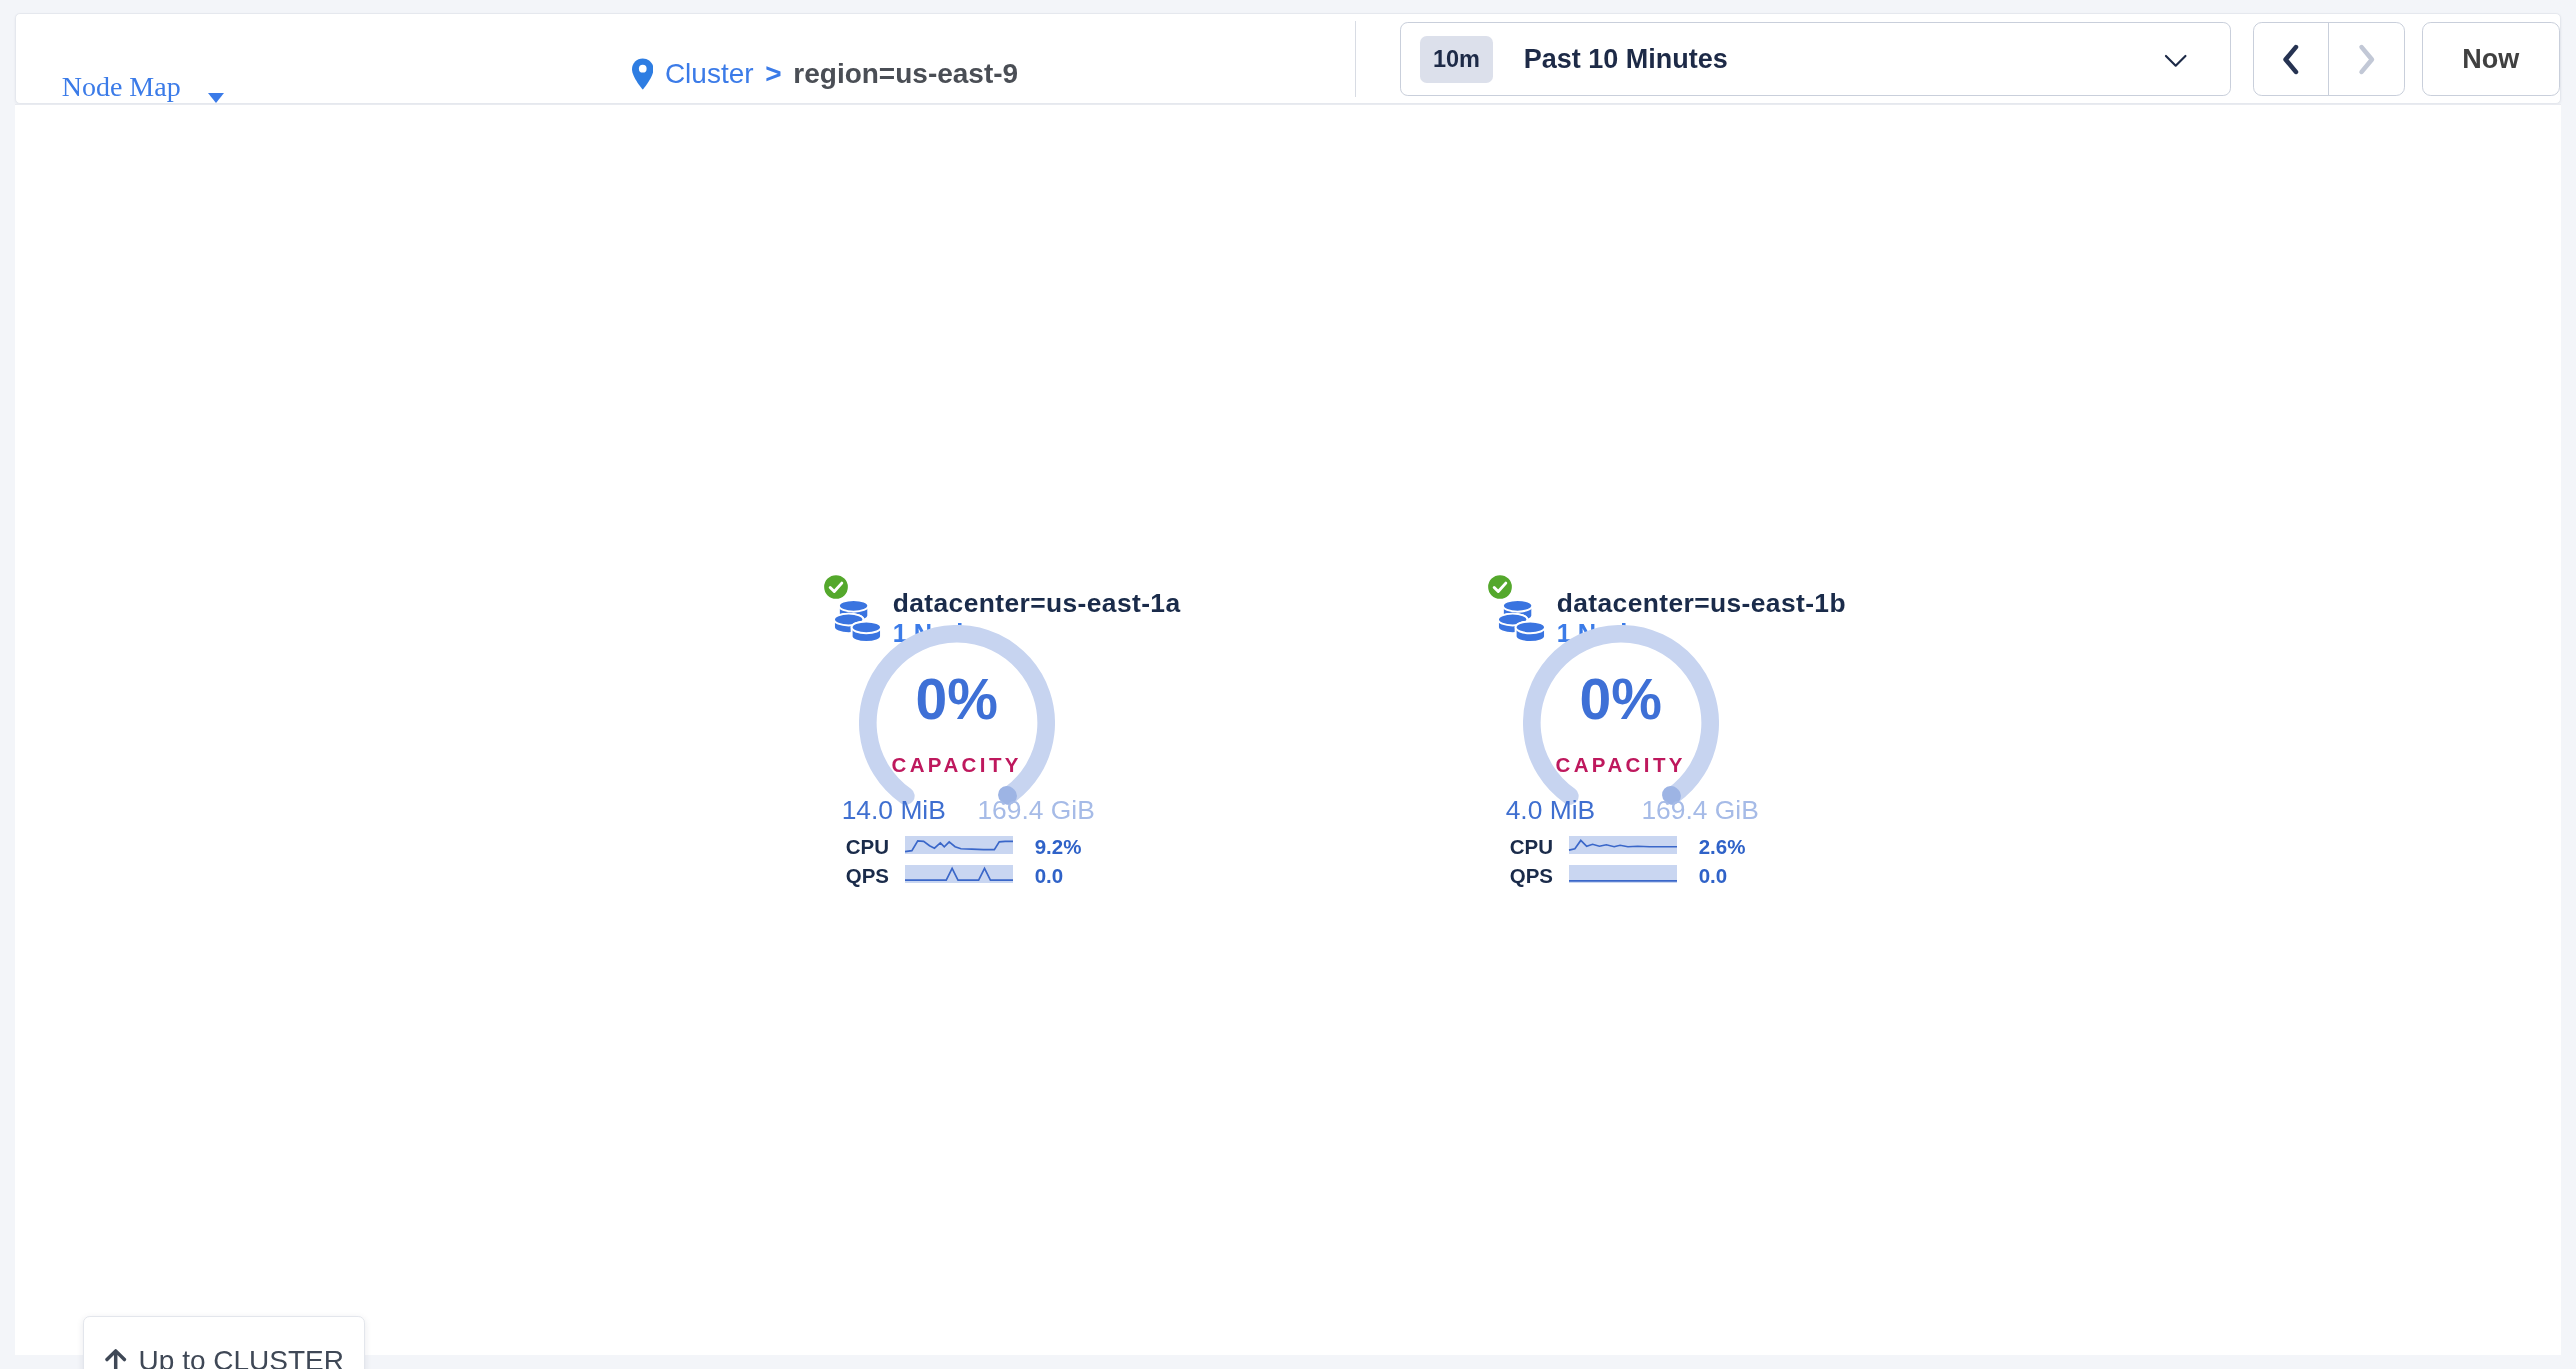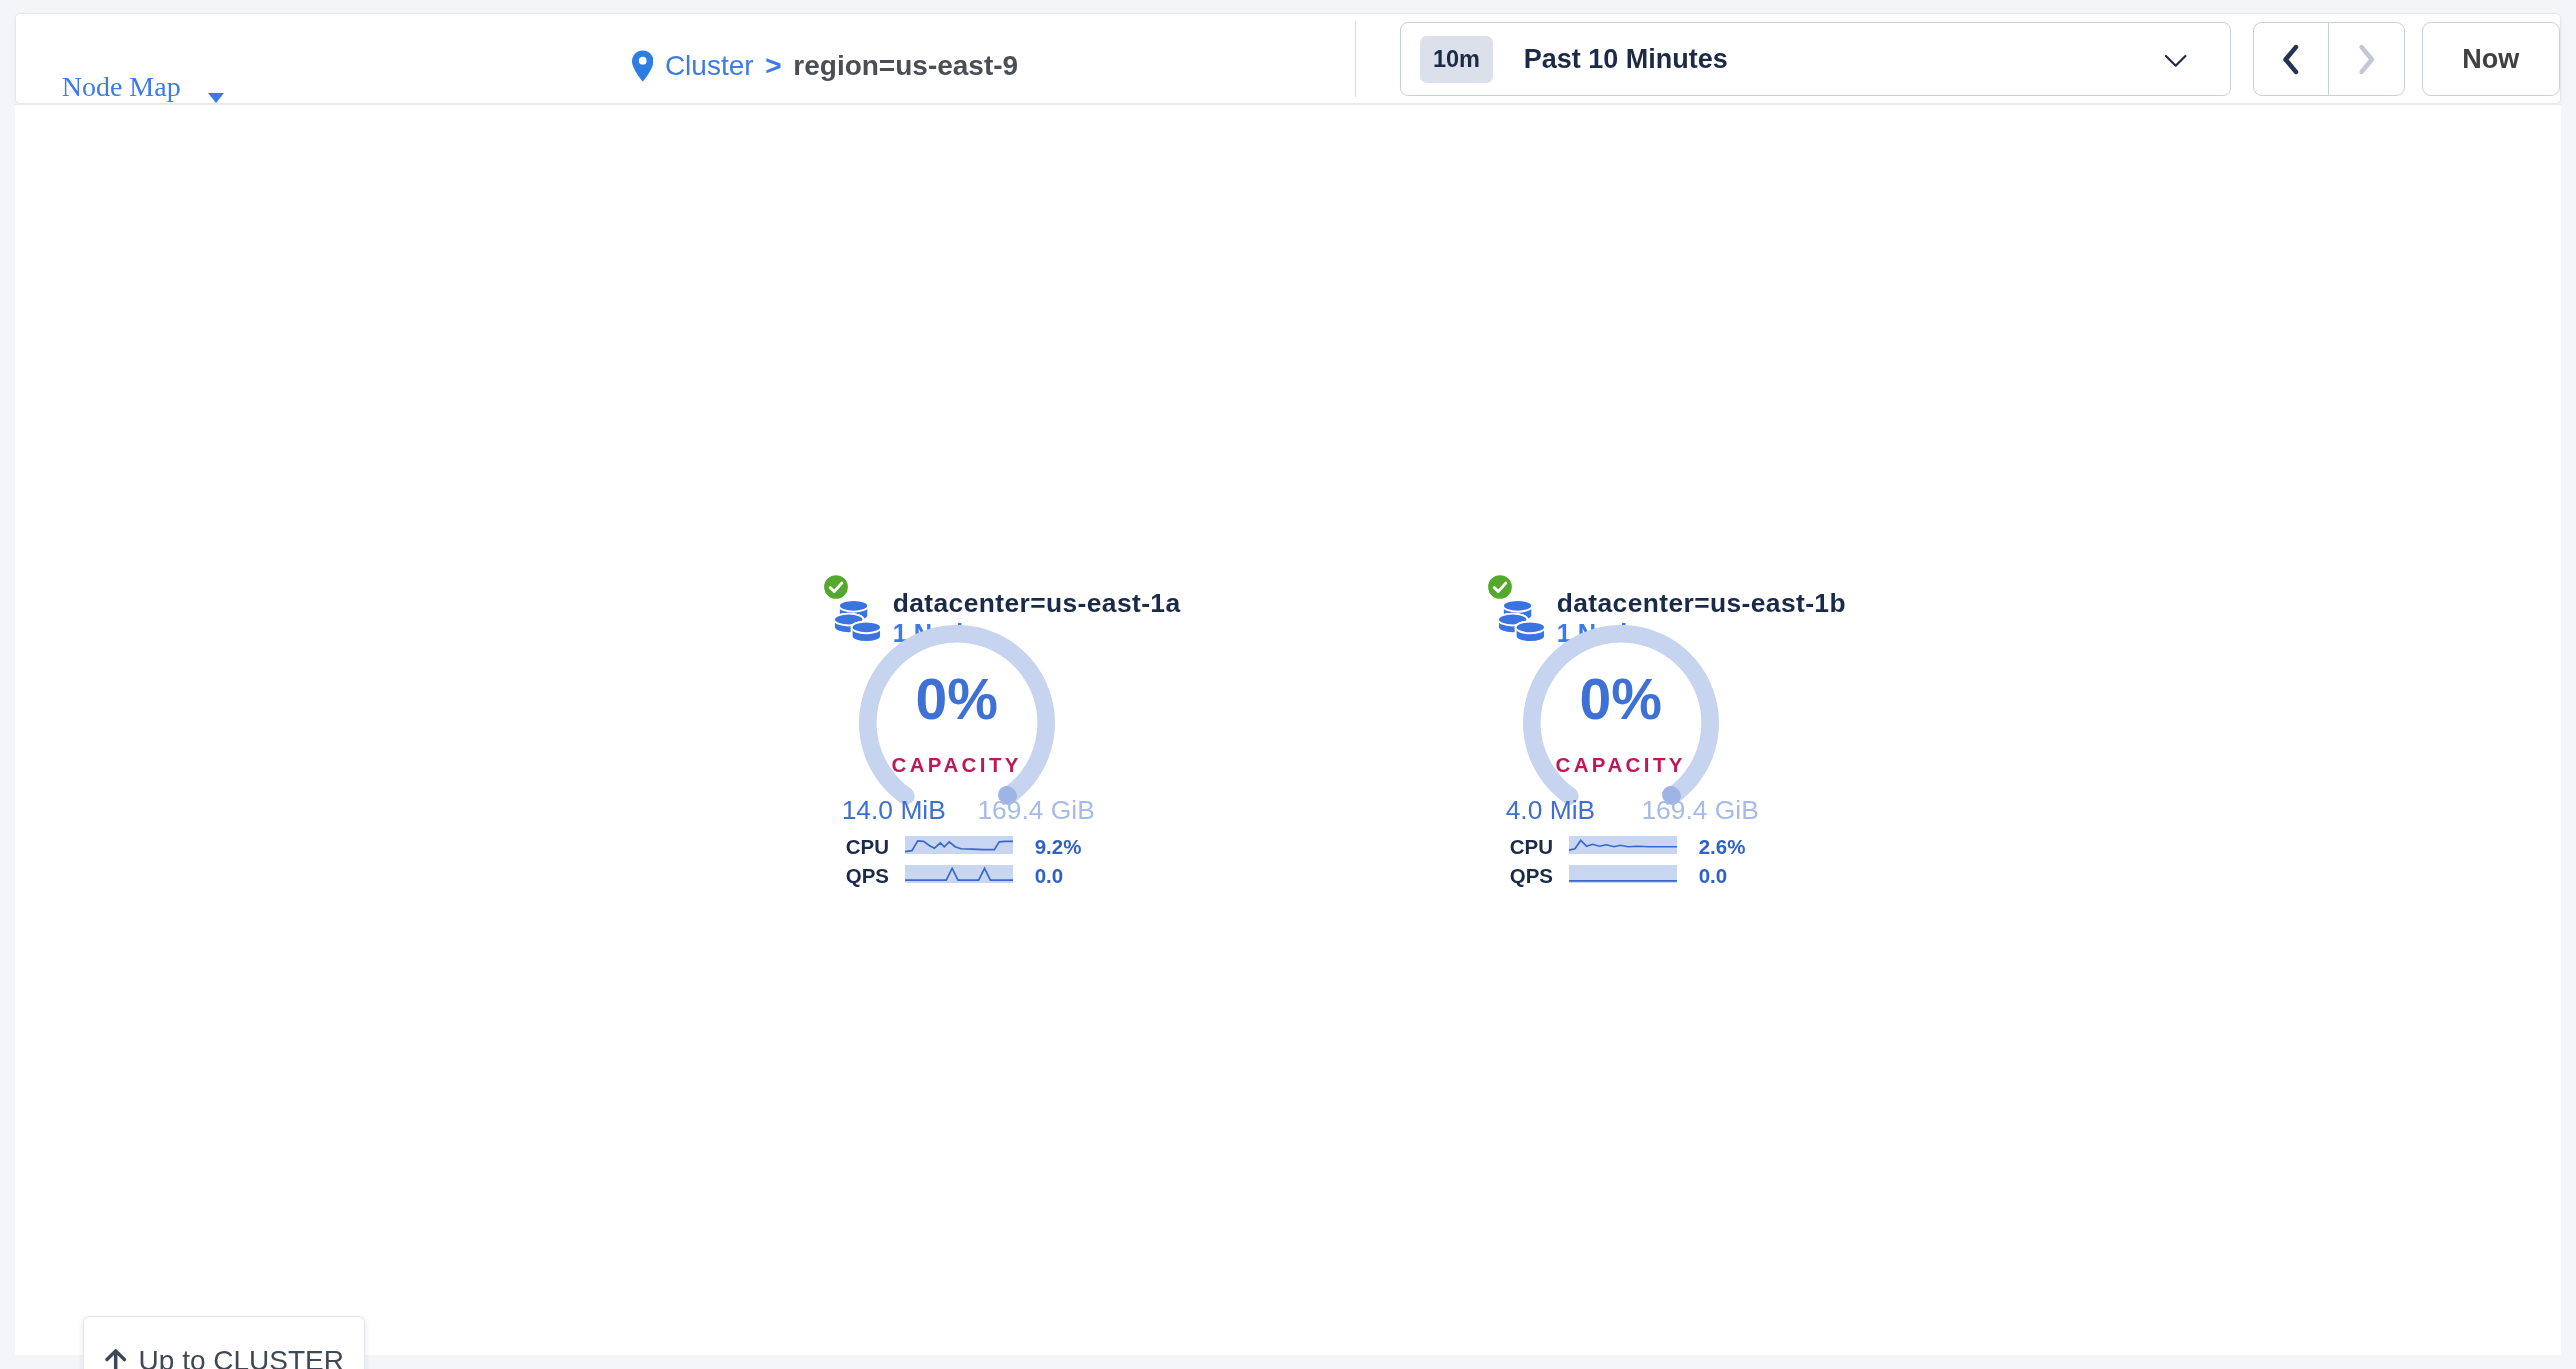--- a/index.html
+++ b/index.html
@@ -22,21 +22,21 @@
     position:absolute; left:46px; top:0; height:100%;
     display:flex; align-items:flex-end; gap:27px; cursor:pointer;font-family:Liberation Serif, serif;
   }
   .view-select .vs-label { font-size:28px; color:#3b7be8; }
   .tri {
     width:0; height:0;
     border-left:8.8px solid transparent; border-right:8.8px solid transparent;
     border-top:10.8px solid #3b7be8;
   }
   .breadcrumb {
-    position:absolute; left:616px; top:8px; height:100%;
+    position:absolute; left:616px; top:16px; height:100%;
     display:flex; align-items:center; gap:11.7px; font-size:28px;
   }
   .breadcrumb .crumb-root { color:#3b7be8; cursor:pointer; }
   .breadcrumb .crumb-sep { color:#3b7be8; font-weight:bold; }
   .breadcrumb .crumb-current { color:#4a4e55; font-weight:bold; }
   .nav-divider {
     position:absolute; left:1339px; top:7.8px; width:1px; height:76px;
     background:#d8dce4;
   }
   .time-select {

